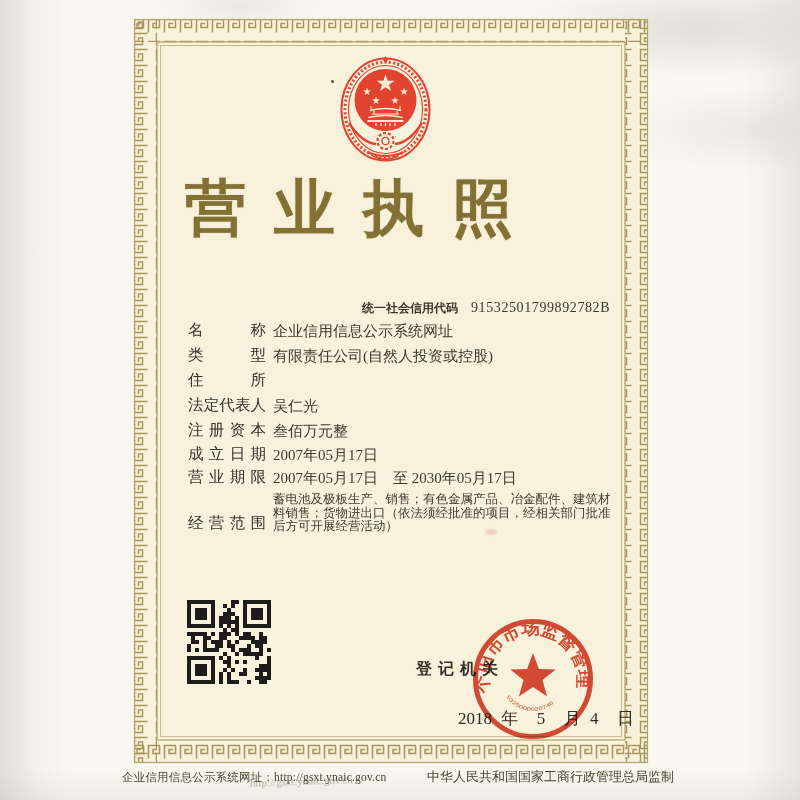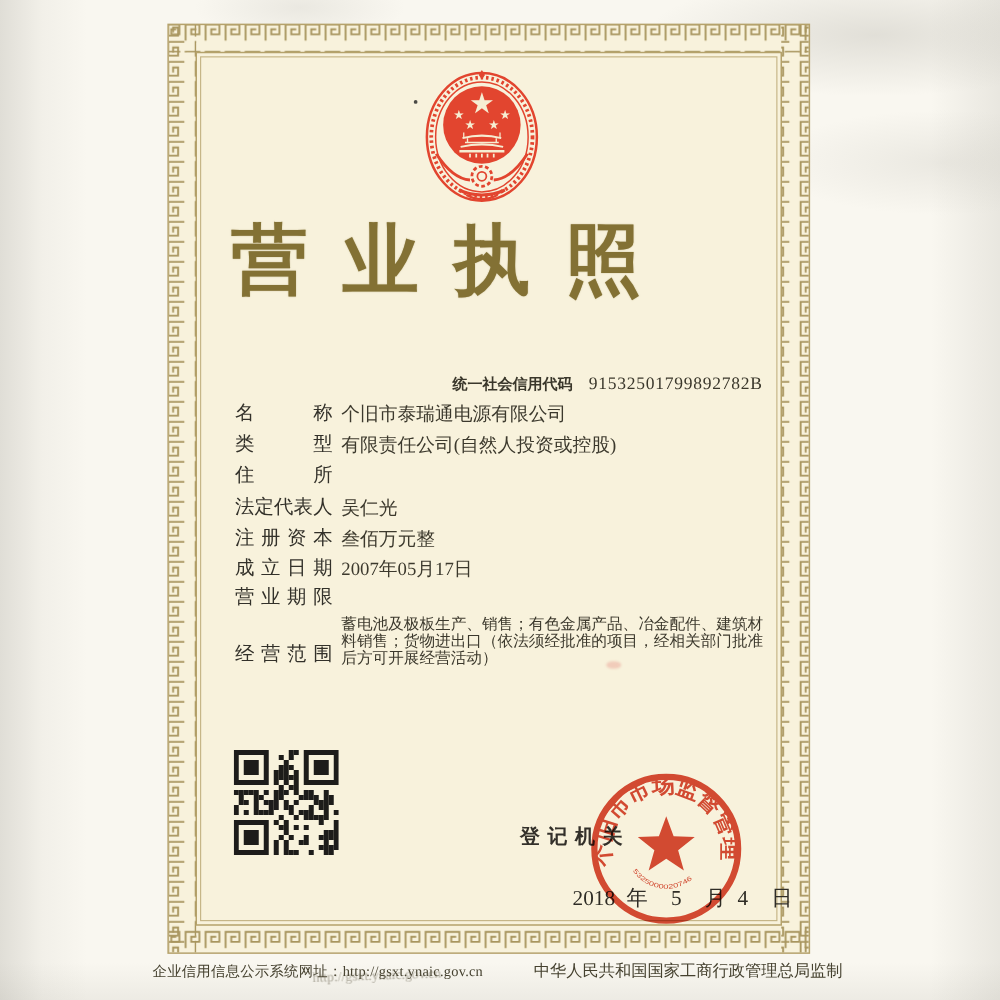--- a/index.html
+++ b/index.html
@@ -111,21 +111,21 @@
   <div class="abs doc-title">营业执照</div>
 
   <div class="abs credit-line">
     <span class="credit-label">统一社会信用代码</span>
     <span class="credit-code">91532501799892782B</span>
   </div>
 
   <div class="abs fields">
     <div class="frow" style="top:320px">
       <span class="flabel">名称</span>
-      <span class="fvalue">个旧市泰瑞通电源有限公司</span>
+      <span class="fvalue">企业信用信息公示系统网址</span>
     </div>
     <div class="frow" style="top:345px">
       <span class="flabel">类型</span>
       <span class="fvalue">有限责任公司(自然人投资或控股)</span>
     </div>
     <div class="frow" style="top:370px">
       <span class="flabel">住所</span>
     </div>
     <div class="frow" style="top:395px">
       <span class="flabel">法定代表人</span>
@@ -134,20 +134,21 @@
     <div class="frow" style="top:420px">
       <span class="flabel">注册资本</span>
       <span class="fvalue">叁佰万元整</span>
     </div>
     <div class="frow" style="top:444px">
       <span class="flabel">成立日期</span>
       <span class="fvalue">2007年05月17日</span>
     </div>
     <div class="frow" style="top:467px">
       <span class="flabel">营业期限</span>
+      <span class="fvalue">2007年05月17日　至 2030年05月17日</span>
     </div>
     <div class="frow" style="top:492px">
       <span class="flabel">经营范围</span>
       <span class="fvalue small">蓄电池及极板生产、销售；有色金属产品、冶金配件、建筑材料销售；货物进出口（依法须经批准的项目，经相关部门批准后方可开展经营活动）</span>
     </div>
   </div>
 
   <svg class="abs qr-svg" width="84" height="84" viewBox="0 0 84 84">
     <rect x="0" y="0" width="84" height="84" fill="#f8f2dc"></rect>
     <g id="qr-modules" fill="#1d1c1a">

